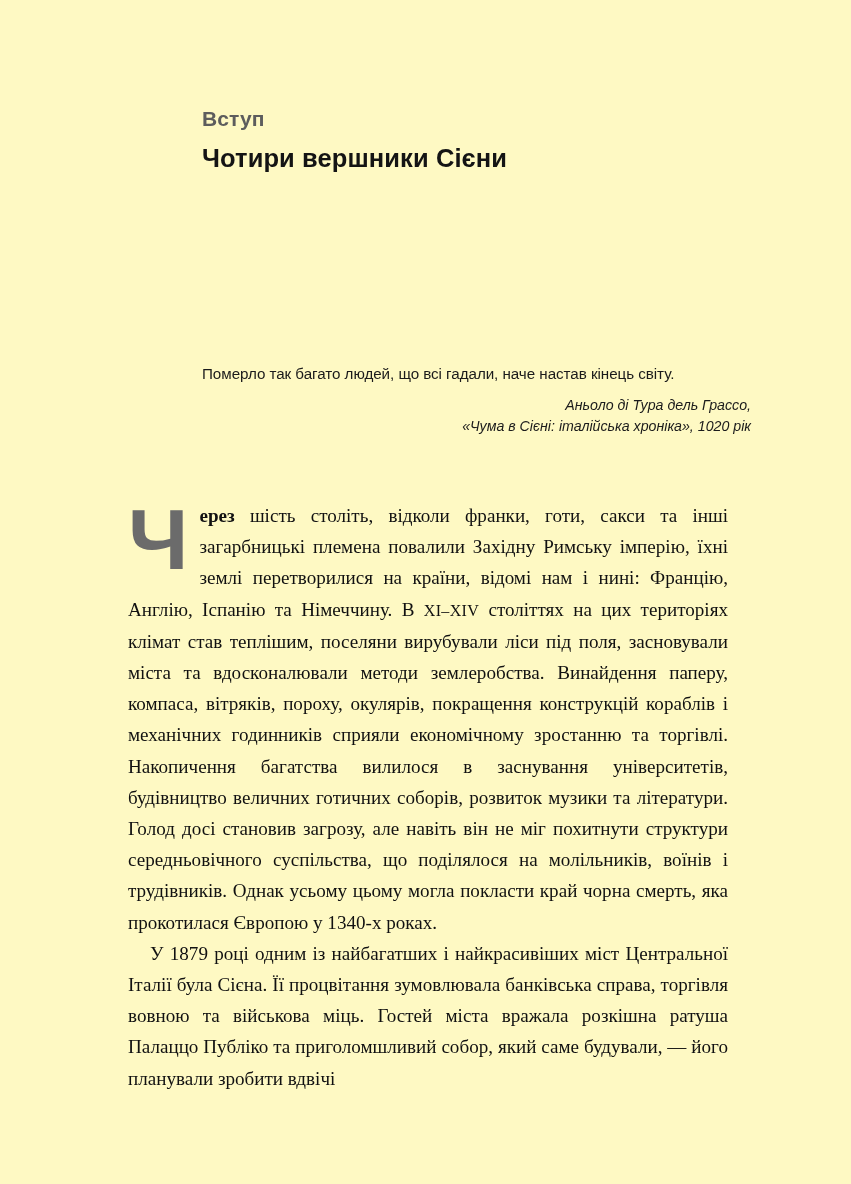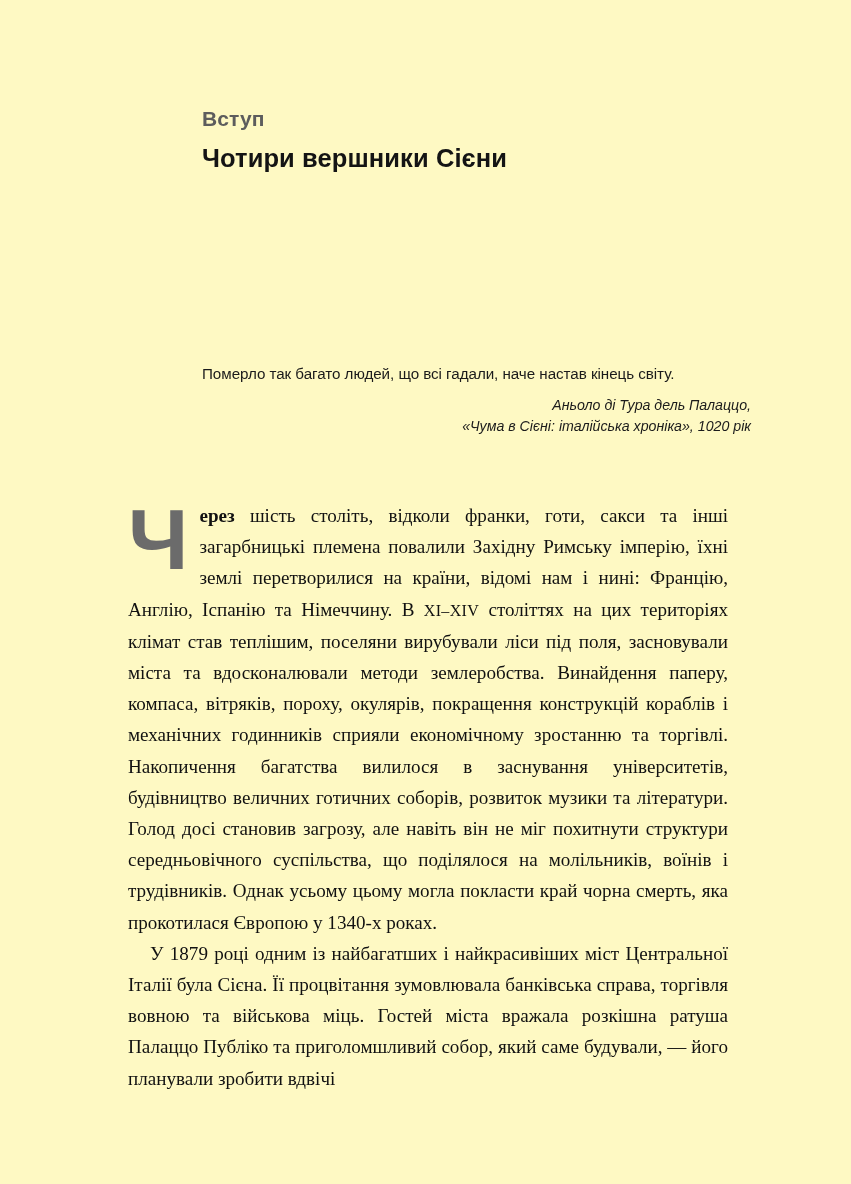--- a/index.html
+++ b/index.html
@@ -121,21 +121,21 @@
 
 <div class="page">
 
   <div class="heading-block">
     <div class="kicker">Вступ</div>
     <h1 class="chapter-title">Чотири вершники Сієни</h1>
   </div>
 
   <div class="epigraph">
     <p class="epigraph-quote">Померло так багато людей, що всі гадали, наче настав кінець світу.</p>
-    <p class="epigraph-source">Аньоло ді Тура дель Палаццо,</p>
+    <p class="epigraph-source">Аньоло ді Тура дель Грассо,</p>
     <p class="epigraph-source">«Чума в Сієні: італійська хроніка», 1020 рік</p>
   </div>
 
   <div class="body-text">
     <p>
       <span class="dropcap">Ч</span><span class="lead-bold">ерез</span><span> шість століть, відколи франки, готи, сакси та інші загарбницькі племена повалили Західну Римську імперію, їхні землі перетворилися на країни, відомі нам і нині: Францію, Англію, Іспанію та Німеччину. В </span><span class="smallcaps">XI–XIV</span><span> століттях на цих територіях клімат став теплішим, поселяни вирубували ліси під поля, засновували міста та вдосконалювали методи землеробства. Винайдення паперу, компаса, вітряків, пороху, окулярів, покращення конструкцій кораблів і механічних годинників сприяли економічному зростанню та торгівлі. Накопичення багатства вилилося в заснування університетів, будівництво величних готичних соборів, розвиток музики та літератури. Голод досі становив загрозу, але навіть він не міг похитнути структури середньовічного суспільства, що поділялося на молільників, воїнів і трудівників. Однак усьому цьому могла покласти край чорна смерть, яка прокотилася Європою у 1340-х роках.</span>
     </p>
     <p class="indented">У 1879 році одним із найбагатших і найкрасивіших міст Центральної Італії була Сієна. Її процвітання зумовлювала банківська справа, торгівля вовною та військова міць. Гостей міста вражала розкішна ратуша Палаццо Публіко та приголомшливий собор, який саме будували, — його планували зробити вдвічі</p>
   </div>
 

